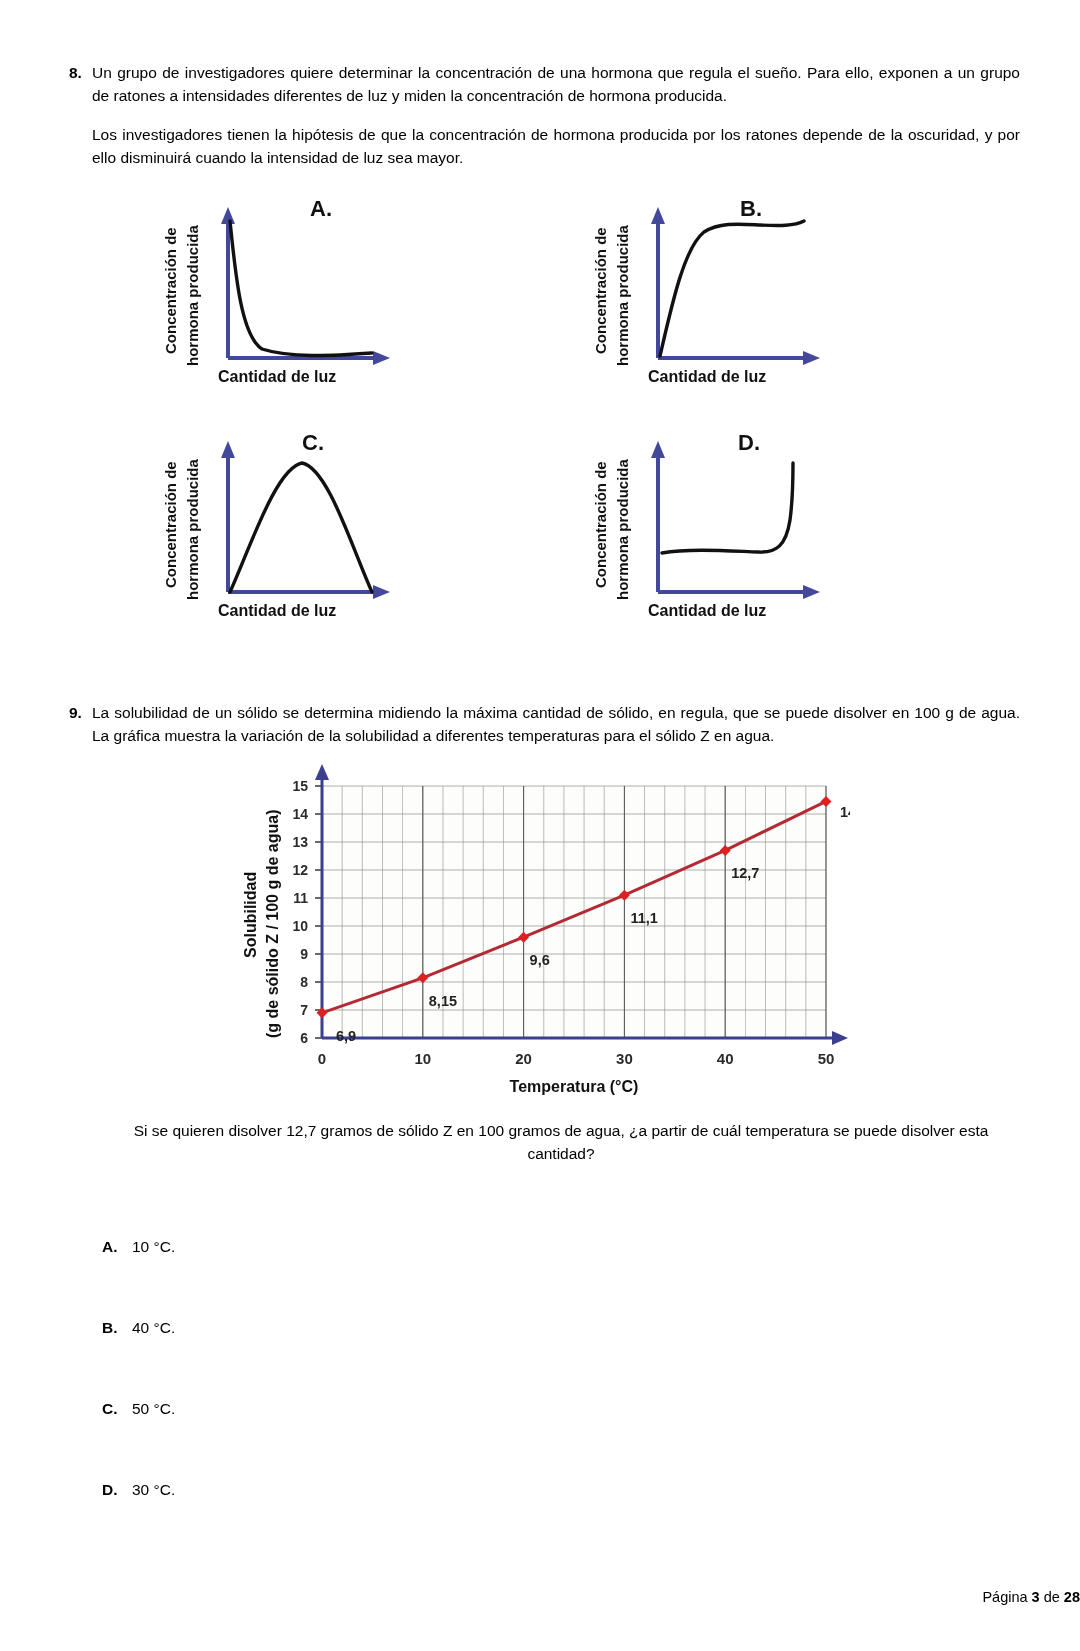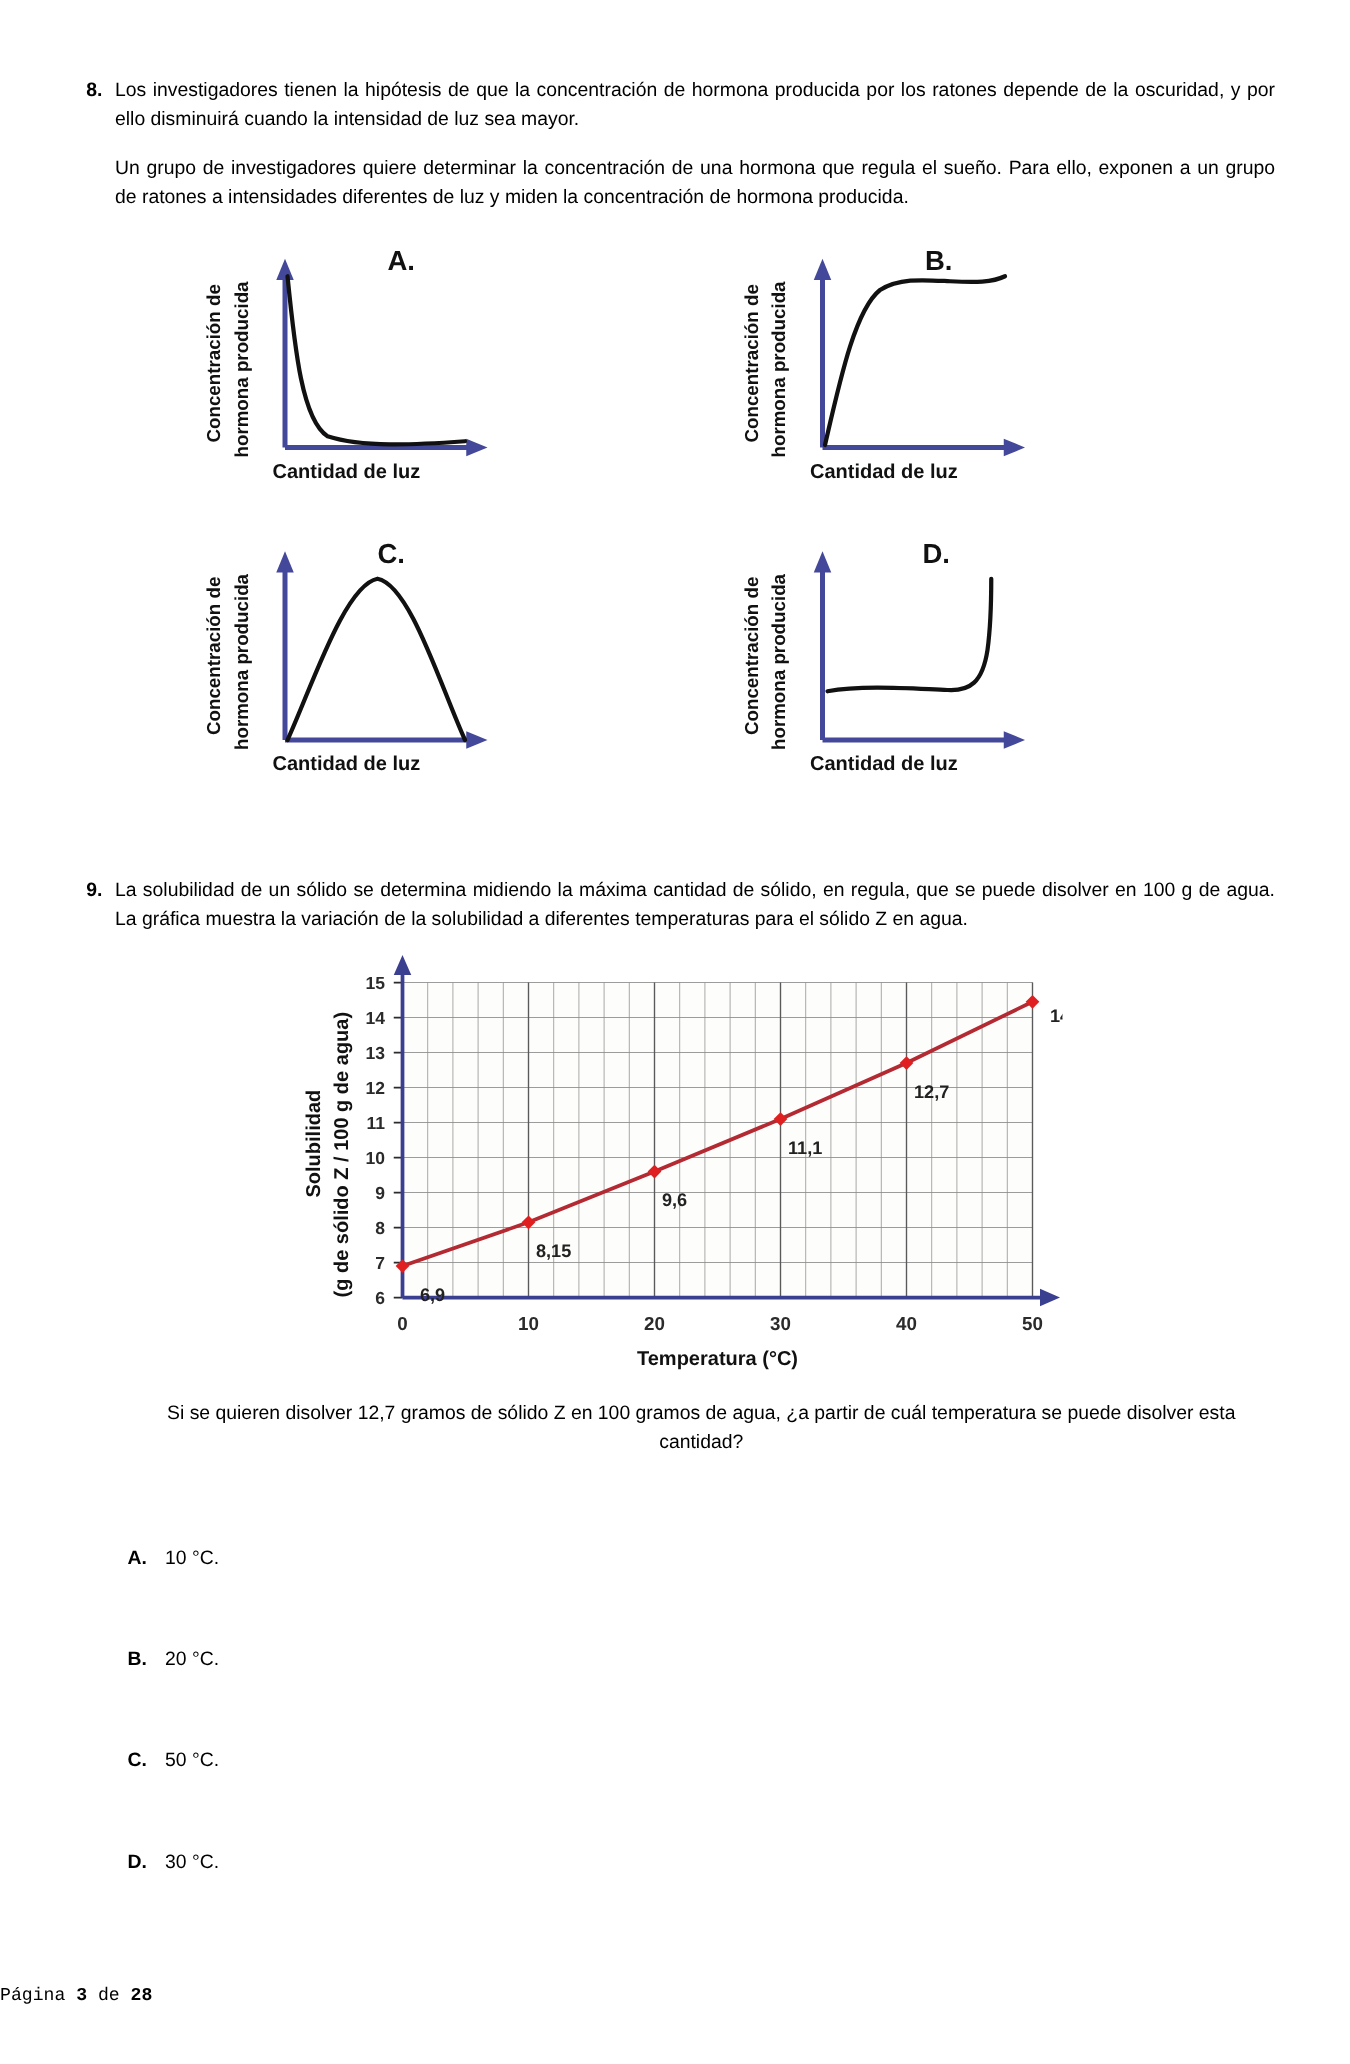--- a/index.html
+++ b/index.html
@@ -94,36 +94,35 @@
     padding-left: 42px;
   }
   .stem-after .para { text-align: center; }
 
   
   .footer {
     position: absolute;
     left: 0;
     right: 0;
     bottom: 46px;
-    text-align: left;
+    text-align: right;
     font-size: 14.5px;
-    font-family: Liberation Mono, monospace;
   }
   .footer b { font-weight: bold; }
 </style>
 </head>
 <body>
 
 <div class="page">
 
   <div class="question">
     <div class="q-num">8.</div>
     <div class="q-body">
+      <p class="para">Un grupo de investigadores quiere determinar la concentración de una hormona que regula el sueño. Para ello, exponen a un grupo de ratones a intensidades diferentes de luz y miden la concentración de hormona producida.</p>
       <p class="para">Los investigadores tienen la hipótesis de que la concentración de hormona producida por los ratones depende de la oscuridad, y por ello disminuirá cuando la intensidad de luz sea mayor.</p>
-      <p class="para">Un grupo de investigadores quiere determinar la concentración de una hormona que regula el sueño. Para ello, exponen a un grupo de ratones a intensidades diferentes de luz y miden la concentración de hormona producida.</p>
     </div>
   </div>
 
   <div class="graph-grid">
 
     <div class="graph-cell">
       <svg width="290" height="225" viewBox="0 0 290 225">
         <text x="160" y="30" font-family="Liberation Sans, sans-serif" font-size="22" font-weight="bold" fill="#111">A.</text>
 
         <line x1="78" y1="172" x2="78" y2="33" stroke="#44489a" stroke-width="4"></line>
@@ -289,21 +288,21 @@
     <p class="para">Si se quieren disolver 12,7 gramos de sólido Z en 100 gramos de agua, ¿a partir de cuál temperatura se puede disolver esta cantidad?</p>
   </div>
 
   <div class="options">
     <div class="option-row">
       <span class="option-letter">A.</span>
       <span class="option-text">10 °C.</span>
     </div>
     <div class="option-row">
       <span class="option-letter">B.</span>
-      <span class="option-text">20 °C.</span>
+      <span class="option-text">40 °C.</span>
     </div>
     <div class="option-row">
       <span class="option-letter">C.</span>
       <span class="option-text">50 °C.</span>
     </div>
     <div class="option-row">
       <span class="option-letter">D.</span>
       <span class="option-text">30 °C.</span>
     </div>
   </div>

